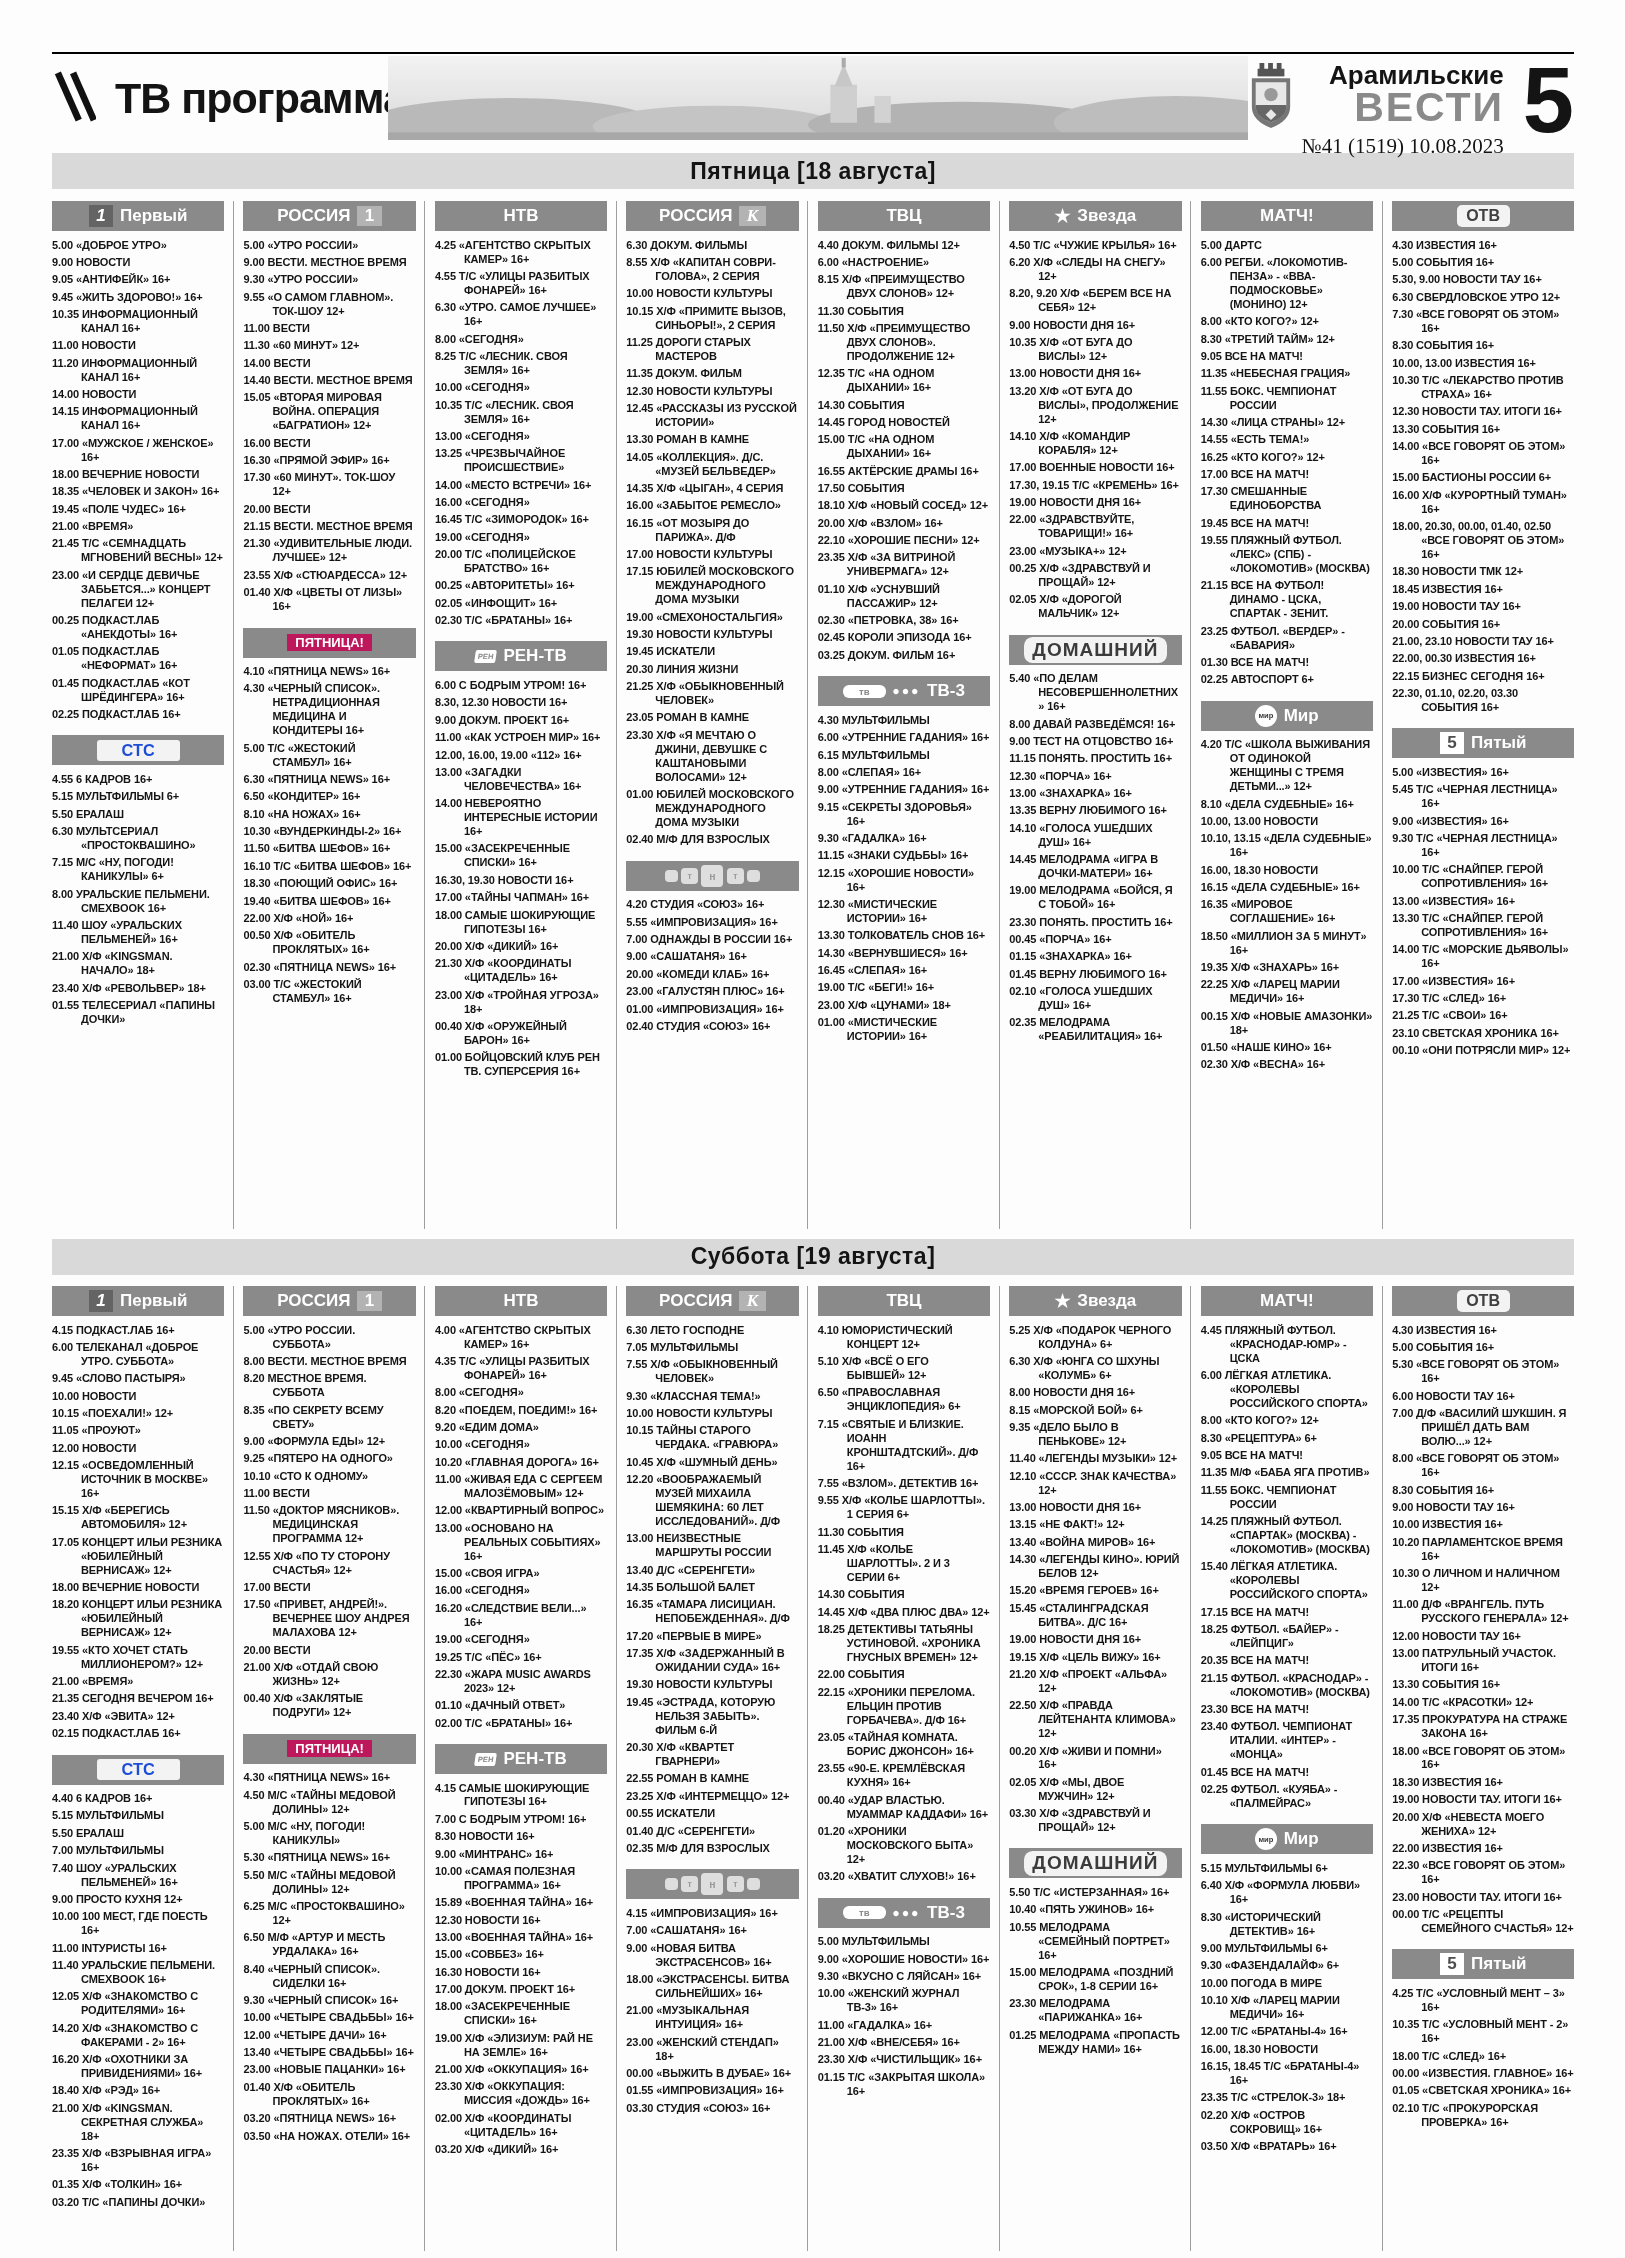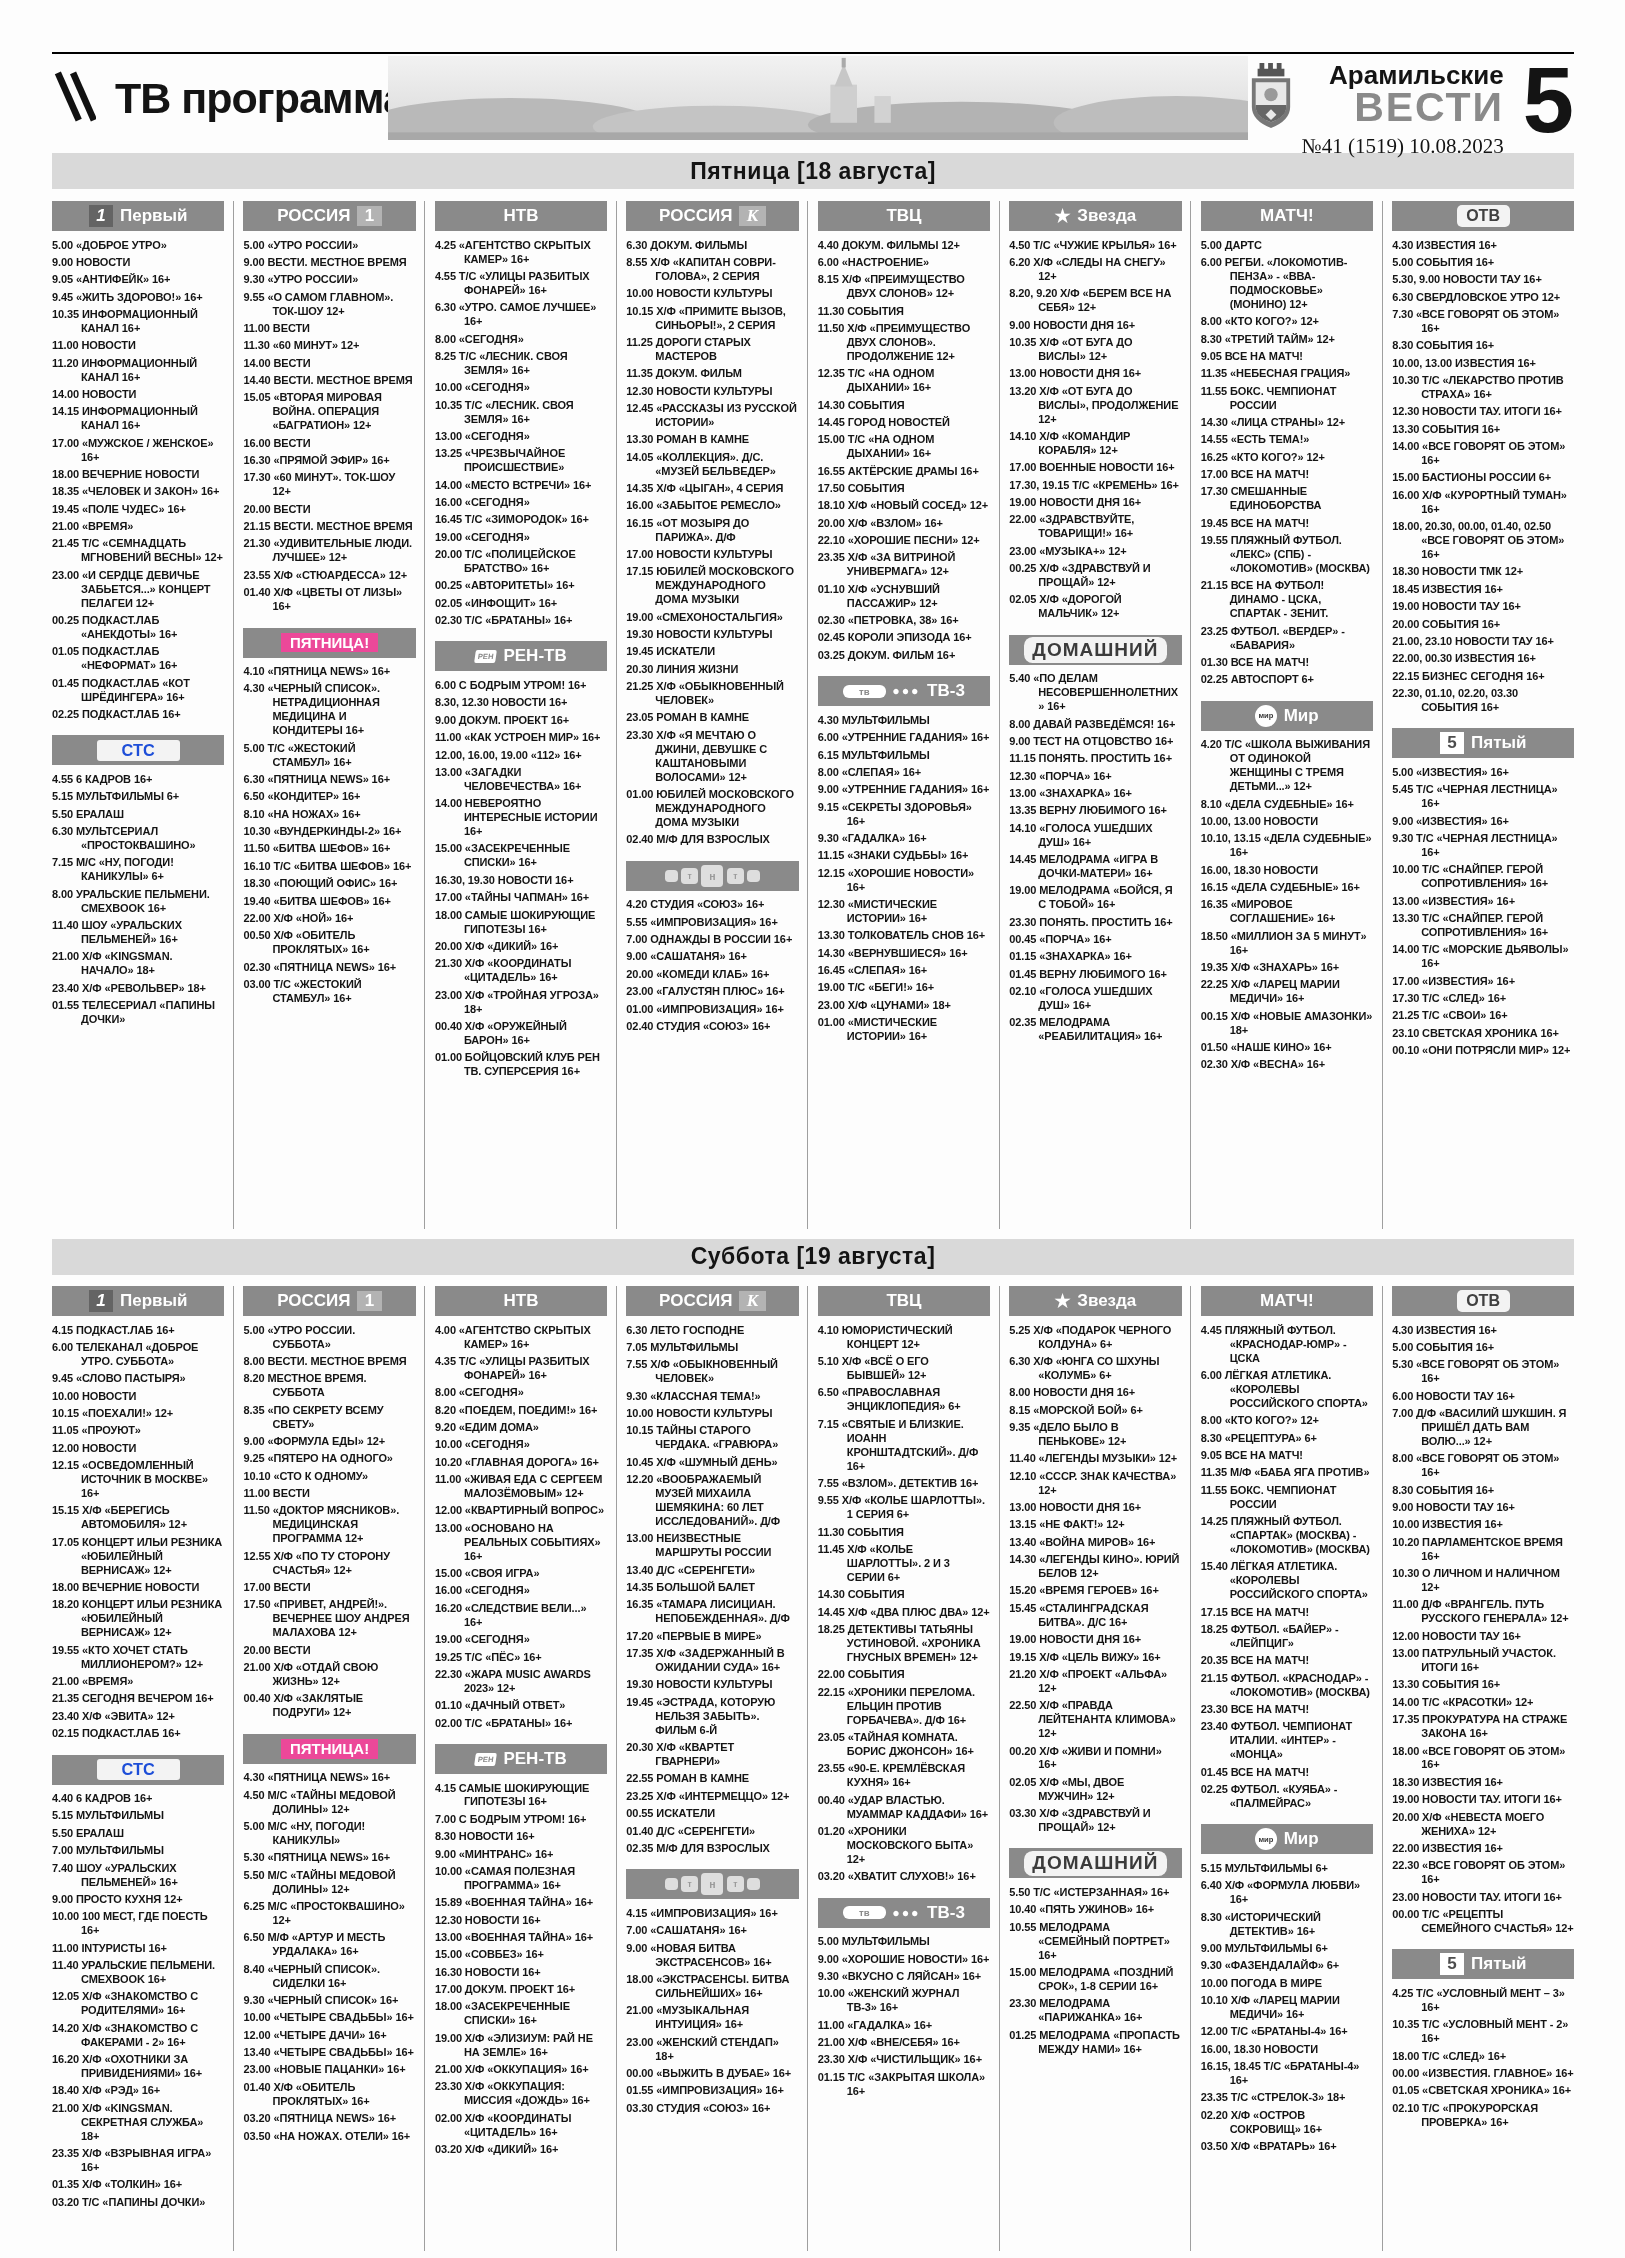--- a/index.html
+++ b/index.html
@@ -38,21 +38,21 @@
     background:#8a8a8a;height:30px;margin:13.4px 0 7.6px;display:flex;align-items:center;justify-content:center;
     gap:6.7px;color:#fff;font-weight:bold;font-size:17px;white-space:nowrap;overflow:hidden;
   }
   .col .ch-head:first-child{margin-top:0;}
   .ch-badge{background:#646464;padding:1px 7.6px;font-style:italic;}
   .ch-badge2{background:#b3b3b3;color:#fff;padding:0 7.6px;}
   .rossiyak .ch-badge2{font-family:"Liberation Serif",serif;font-style:italic;}
   .pill{background:#f3f3f3;color:#1d4ed8;padding:1px 25px;border-radius:2.9px;font-size:16.3px;}
   .otv .pill{border-radius:5px;color:#404040;font-size:16px;padding:1.9px 9.6px;}
   .domashniy .pill{color:#3b3b3b;border-radius:8.6px;letter-spacing:1px;font-size:19px;padding:1.9px 8.6px;}
-  .darkbox{background:#ec4899;color:#fff;padding:1.9px 8.6px;font-size:15px;line-height:1.05;}
+  .darkbox{background:#be185d;color:#fff;padding:1.9px 8.6px;font-size:13px;line-height:1.05;}
   .tv3tag{background:#fff;color:#8a8a8a;font-size:9.6px;padding:1px 16px;border-radius:6px;font-weight:bold;}
   .dots{font-size:12.4px;letter-spacing:1.9px;}
   .tnt-row{display:flex;align-items:center;gap:3.8px;}
   .tnt-block{background:#dedede;color:#9a9a9a;border-radius:3.8px;display:inline-flex;align-items:center;justify-content:center;font-size:8.6px;font-weight:bold;}
   .tnt-block:nth-child(1),.tnt-block:nth-child(5){width:12.4px;height:12.4px;}
   .tnt-block:nth-child(2),.tnt-block:nth-child(4){width:16.3px;height:16.3px;}
   .tnt-block:nth-child(3){width:22px;height:22px;font-size:10.5px;}
   .circ{background:#fff;color:#3a3a3a;border-radius:50%;width:22px;height:22px;font-size:7.6px;display:inline-flex;align-items:center;justify-content:center;}
   .renicon{background:#fff;color:#8a8a8a;font-size:7.6px;padding:1.9px 2.9px;transform:skew(-8deg);border-radius:1.9px;}
   .star{font-size:18px;line-height:1;}

